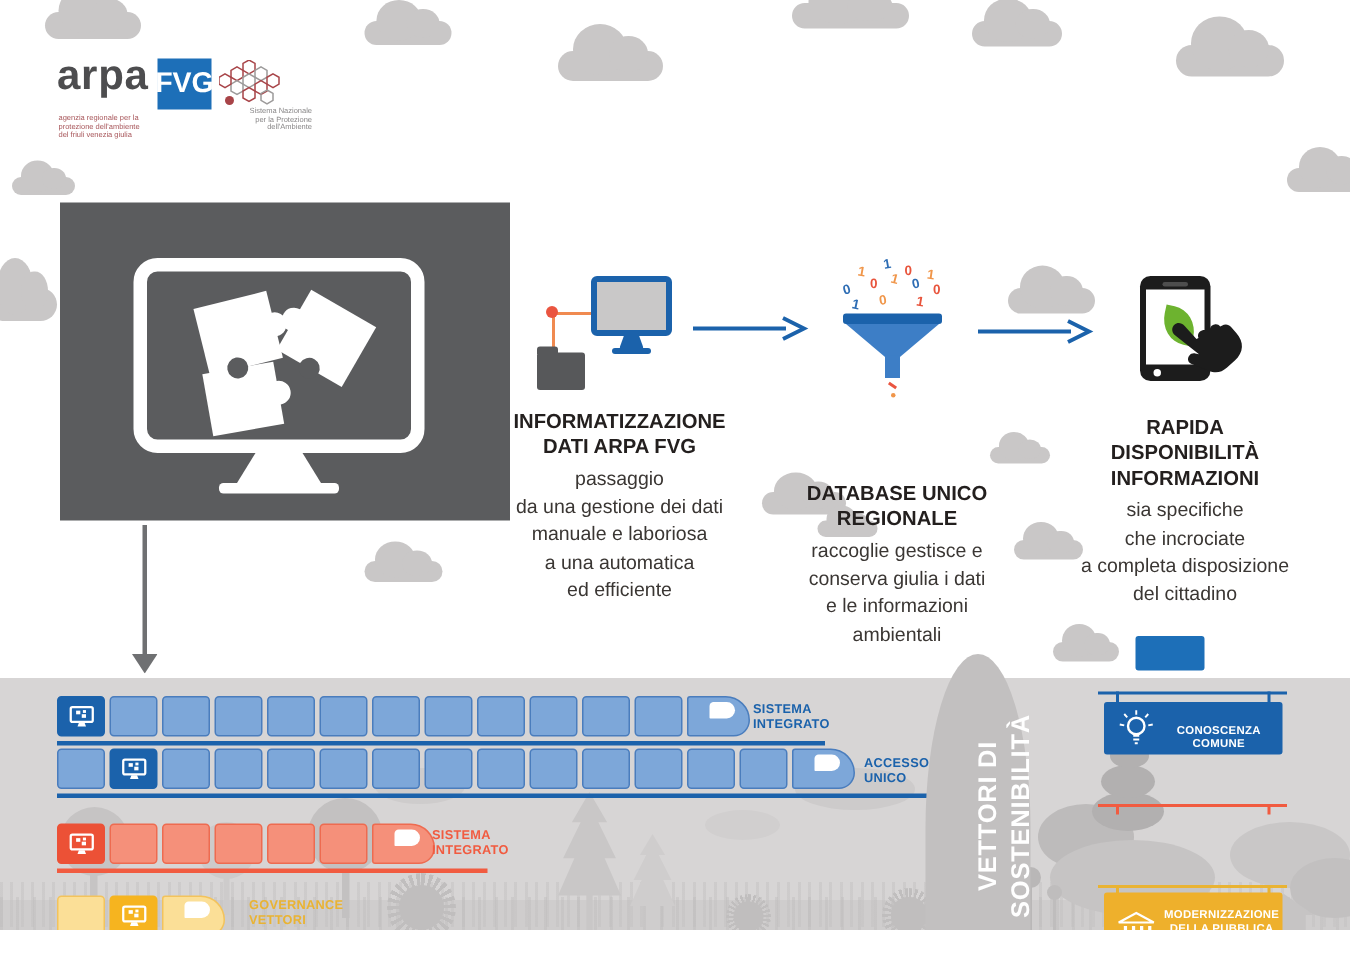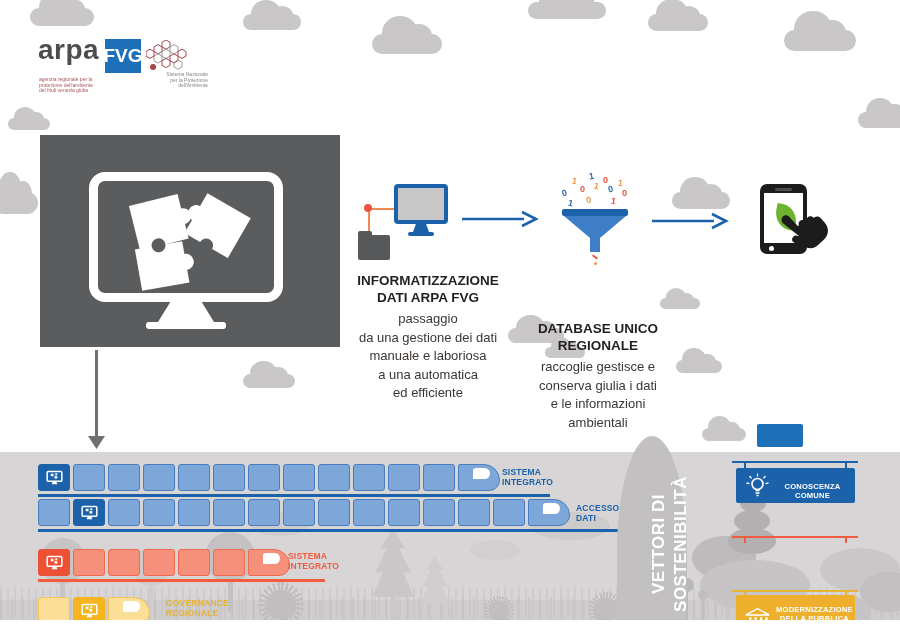--- a/index.html
+++ b/index.html
@@ -62,21 +62,21 @@
   .ic3{left:752px;top:178px;width:92px;height:88px;}
   .phone{position:absolute;left:8px;top:6px;width:47px;height:70px;background:#1c1c1c;border-radius:7px;}
   .phone-screen{position:absolute;left:4px;top:9px;width:39px;height:50px;background:#fff;}
   .phone-speaker{position:absolute;left:15px;top:4px;width:17px;height:2.5px;background:#4d4d4d;border-radius:2px;}
   .phone-home{position:absolute;left:9px;top:62px;width:5px;height:5px;border-radius:50%;background:#fff;}
   .leaf{position:absolute;left:11px;top:12px;width:22px;height:24px;background:#6db32f;border-radius:0 75% 0 75%;transform:rotate(12deg);}
   .hand-svg{position:absolute;left:22px;top:26px;width:58px;height:56px;}
 
   
   .tblock{position:absolute;text-align:center;z-index:2;}
-  .tb1{left:345px;top:272px;width:166px;}
+  .tb1{left:330px;top:272px;width:166px;}
   .tb2{left:524px;top:272px;width:148px;margin-top:48px;}
   .tb3{left:700px;top:276px;width:180px;}
   .tblock .tb-title{font-size:13.5px;line-height:17px;font-weight:bold;color:#231f1e;margin-bottom:4px;}
   .tblock .tb-body{font-size:13px;line-height:18.5px;color:#3a3633;text-align:center;}
 
   
   .band{position:absolute;left:0;top:452px;width:900px;height:184px;background:#d7d5d5;z-index:0;}
   .band2{position:absolute;left:0;top:600px;width:900px;height:36px;background:#cfcdcd;z-index:0;}
   .band3{position:absolute;left:0;top:626px;width:900px;height:10px;background:#c6c4c4;z-index:0;}
   .deco{position:absolute;z-index:1;}
@@ -272,20 +272,27 @@
   </div>
   <div class="tblock tb2">
     <div class="tb-title preline">DATABASE UNICO
 REGIONALE</div>
     <div class="tb-body preline">raccoglie gestisce e
 conserva giulia i dati
 e le informazioni
 ambientali</div>
   </div>
   <div class="tblock tb3">
+    <div class="tb-title preline">RAPIDA
+DISPONIBILITÀ
+INFORMAZIONI</div>
+    <div class="tb-body preline">sia specifiche
+che incrociate
+a completa disposizione
+del cittadino</div>
   </div>
 
   <div class="band"></div>
   <div class="band2"></div>
   <div class="band3"></div>
   <div class="deco grass1"></div>
   <div class="deco grass2"></div>
   <div class="deco crown" style="left:40px;top:538px;width:46px;height:46px;background:#c6c4c4;"></div>
   <div class="deco" style="left:60px;top:580px;width:5px;height:30px;background:#c6c4c4;"></div>
   <div class="deco crown" style="left:132px;top:548px;width:38px;height:38px;background:#cdcbcb;"></div>
@@ -407,25 +414,25 @@
         </svg>
       </div>
       <div class="head" style="background: rgb(251, 223, 151); border-color: rgb(243, 195, 92);">
         <div class="head-win"></div>
       </div>
     </div>
 
   <div class="t-label t1 preline">SISTEMA
 INTEGRATO</div>
   <div class="t-label t2 preline">ACCESSO
-DATI</div>
+UNICO</div>
   <div class="t-label t3 preline">SISTEMA
 INTEGRATO</div>
   <div class="t-label t4 preline">GOVERNANCE
-REGIONALE</div>
+VETTORI</div>
 
   <div class="vettori preline">VETTORI DI
 SOSTENIBILITÀ</div>
 
   <div class="hang-line hl1"></div>
   <div class="tick" style="left:744px;top:461px;height:9px;background:#1b62ab;"></div>
   <div class="tick" style="left:845px;top:461px;height:9px;background:#1b62ab;"></div>
   <div class="badge b1">
     <svg class="bicon" viewBox="0 0 26 28" width="27" height="28">
       <circle cx="13" cy="12" r="5.5" fill="none" stroke="#fff" stroke-width="1.6"></circle>

